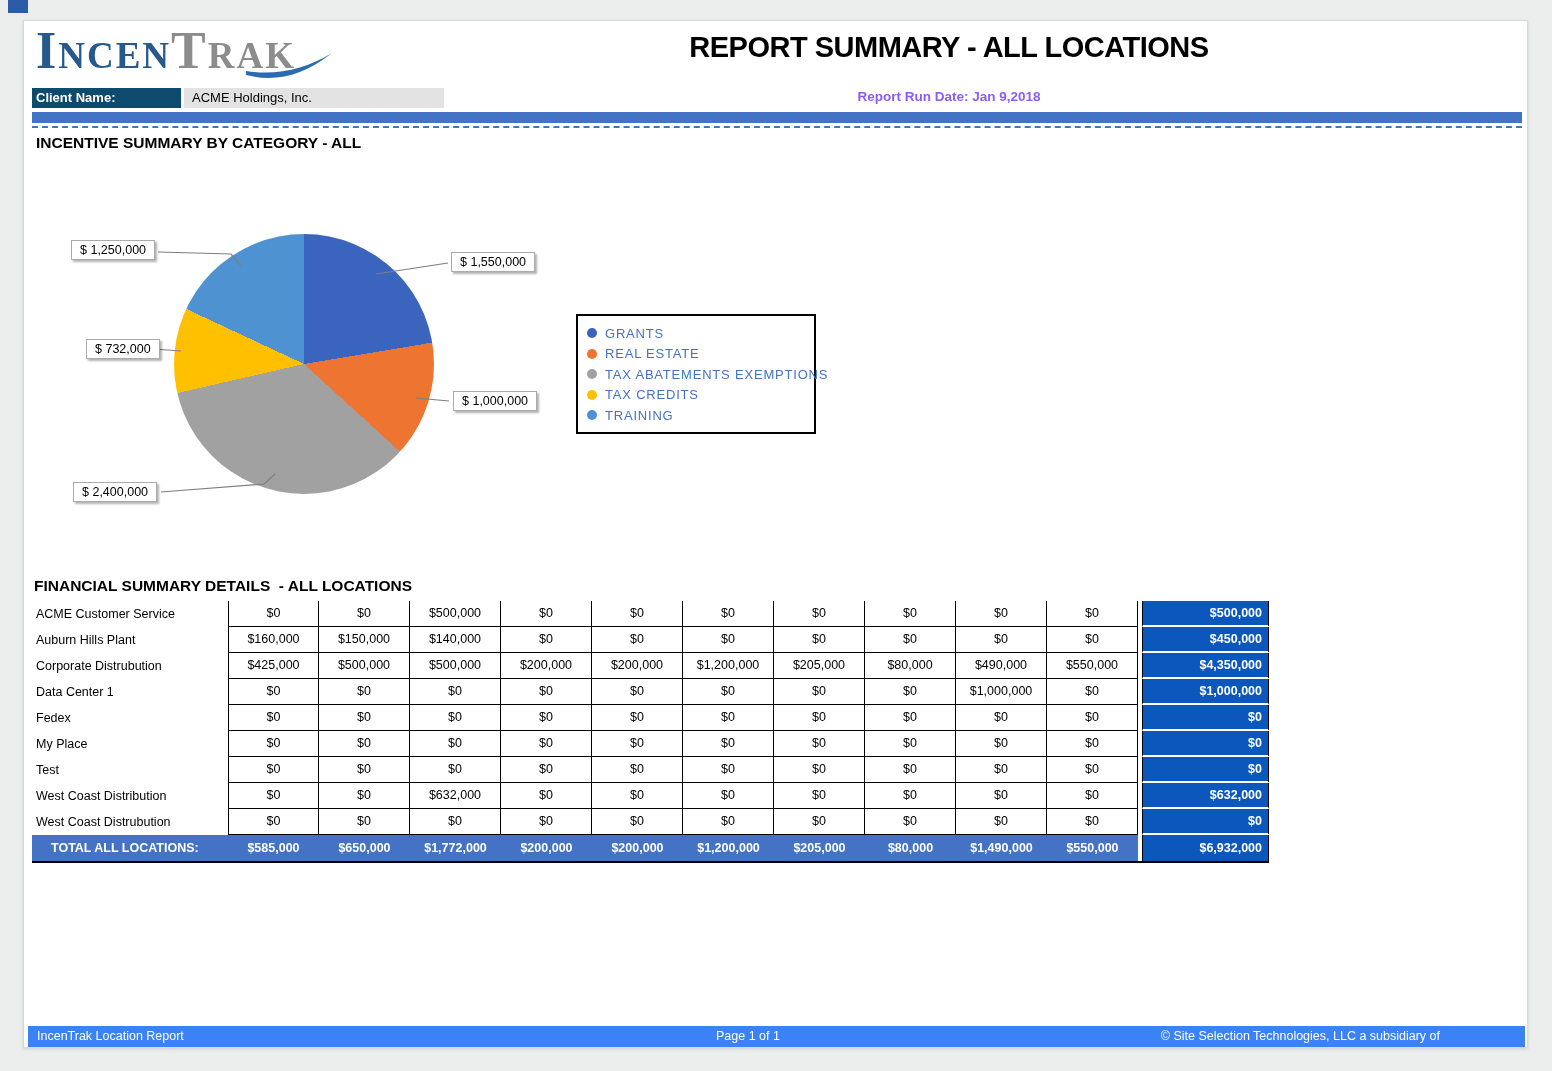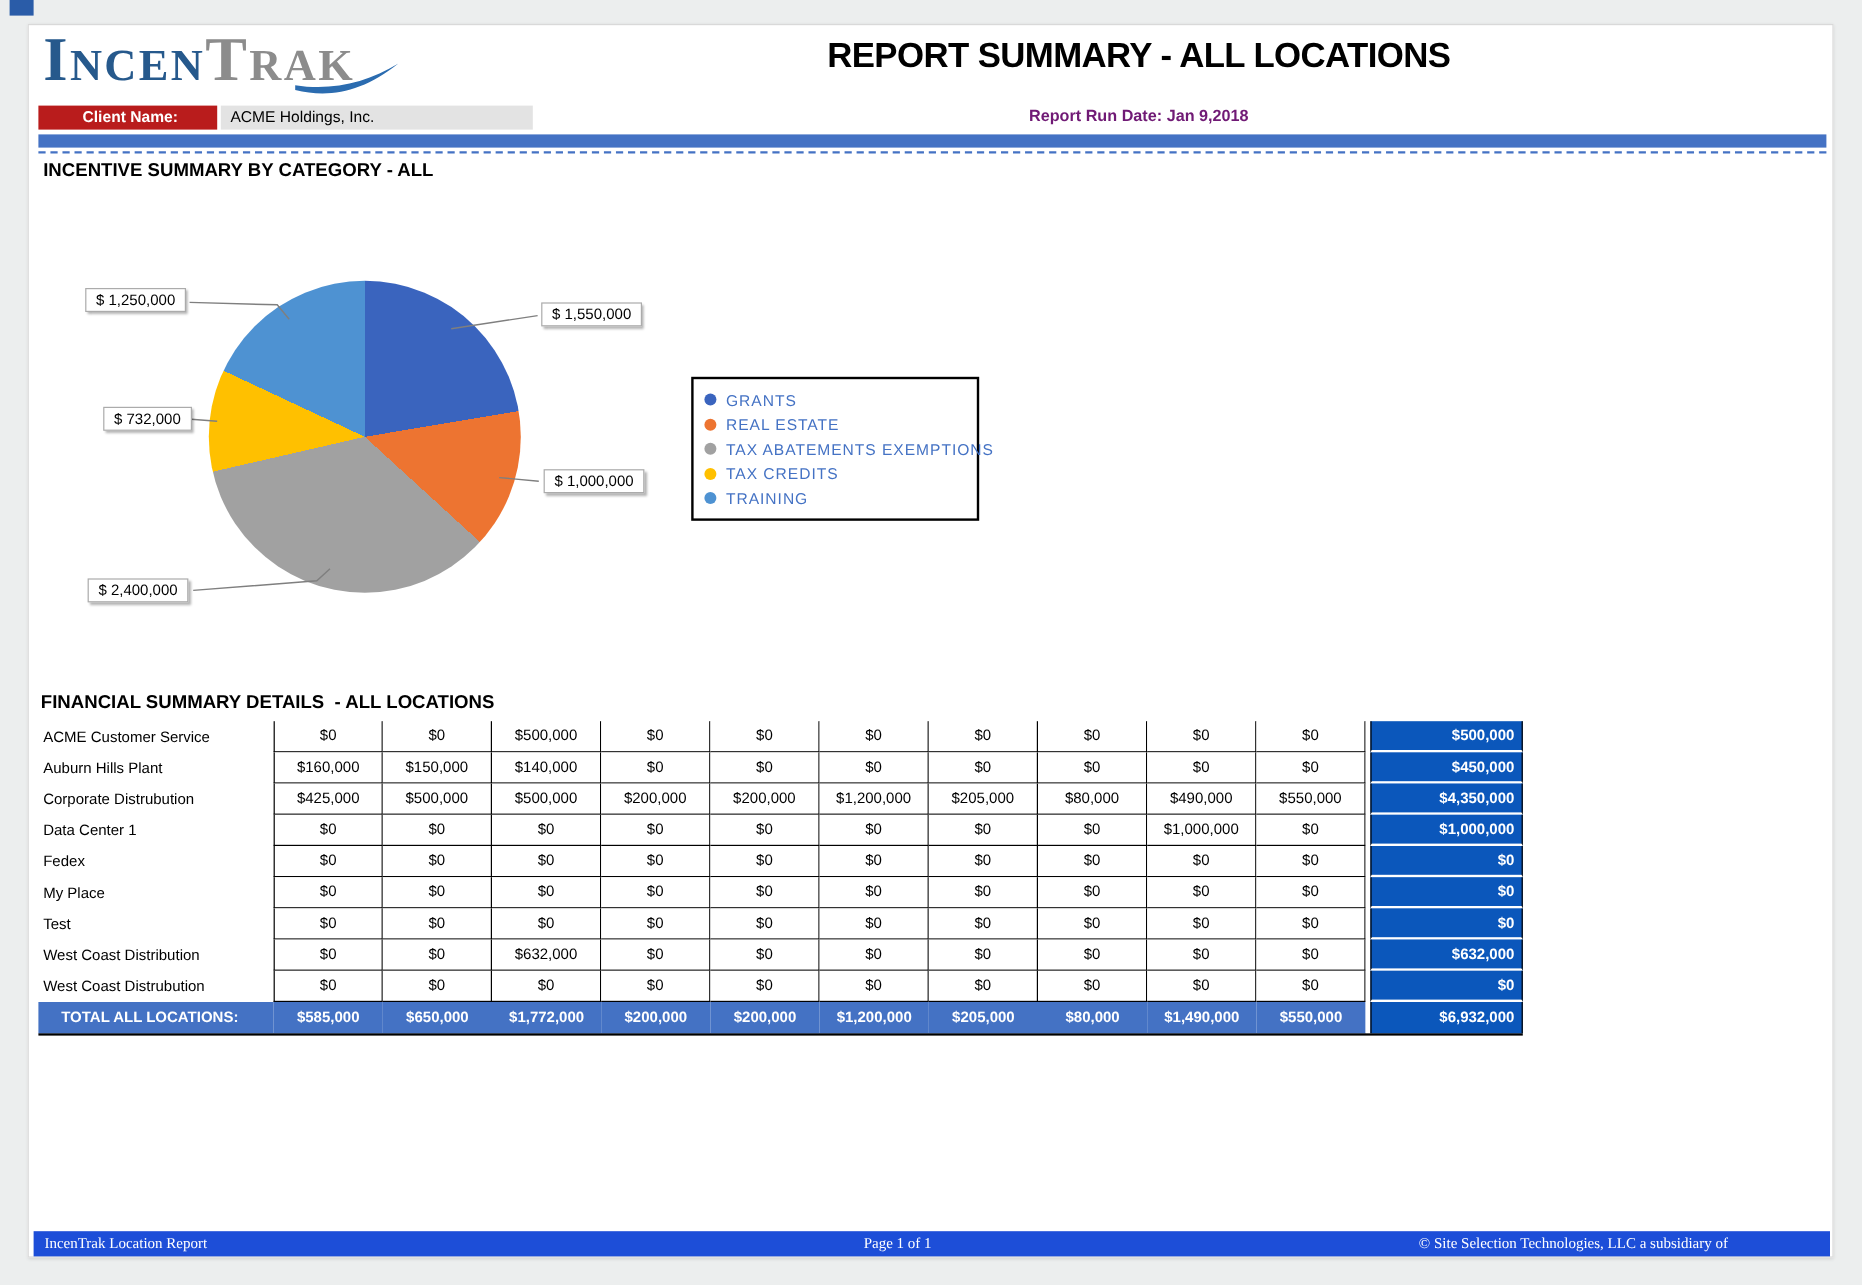--- a/index.html
+++ b/index.html
@@ -9,22 +9,22 @@
   .page { position:absolute; left:23px; top:20px; width:1505px; height:1028px; background:#ffffff; border:1px solid #d9d9d9; box-shadow:0 1px 3px rgba(0,0,0,.12); }
 
   
   .logo { position:absolute; left:12px; top:0px; font-family:"Liberation Serif",serif; white-space:nowrap; letter-spacing:2px; }
   .logo .big-b { font-size:52px; color:#26598c; font-weight:bold; }
   .logo .small-b { font-size:37px; color:#26598c; font-weight:bold; }
   .logo .big-g { font-size:52px; color:#8c8c8c; font-weight:bold; }
   .logo .small-g { font-size:37px; color:#8c8c8c; font-weight:bold;margin-top:24px; }
   .logo-swoosh { position:absolute; left:208px; top:30px; }
   .page-title { position:absolute; left:550px; top:10px; width:750px; text-align:center; font-size:29px; font-weight:bold; color:#000; letter-spacing:-0.5px; }
-  .run-date { position:absolute; left:560px; top:68px; width:730px; text-align:center; font-size:13.5px; font-weight:bold; color:#701a75; }
-  .client-label { position:absolute; left:8px; top:67px; width:149px; height:20px; background:#b91c1c; color:#fff; font-size:13px; font-weight:bold; line-height:20px; padding-left:4px;text-align:center; }
+  .run-date { position:absolute; left:560px; top:68px; width:730px; text-align:center; font-size:13.5px; font-weight:bold; color:#8b5cf6; }
+  .client-label { position:absolute; left:8px; top:67px; width:149px; height:20px; background:#0c4a6e; color:#fff; font-size:13px; font-weight:bold; line-height:20px; padding-left:4px; }
   .client-value { position:absolute; left:160px; top:67px; width:260px; height:20px; background:#e3e3e3; color:#000; font-size:13px; line-height:20px; padding-left:8px; }
   .banner { position:absolute; left:8px; top:91px; width:1490px; height:11px; background:#4472c4; }
   .dashed-sep { position:absolute; left:8px; top:105px; width:1490px; border-top:2px dashed #4472c4; }
   .section-heading { font-size:15.5px; font-weight:bold; color:#000; white-space:pre; }
   .h-incentive { position:absolute; left:12px; top:113px; }
   .h-financial { position:absolute; left:10px; top:556px; }
 
   
   .pie { position:absolute; left:150px; top:213px; width:260px; height:260px; border-radius:50%; }
   .callout { position:absolute; background:#fff; border:1px solid #ababab; box-shadow:2px 2px 2px rgba(0,0,0,.3); font-size:12.5px; color:#000; padding:2px 8px; white-space:nowrap; }
@@ -54,21 +54,21 @@
   .loc-cell { width:196px; height:26px; background:#fff; line-height:26px; padding-left:4px; }
   .val-cell { width:91px; height:26px; background:#fff; text-align:center; line-height:25px; border-right:1.5px solid #000; border-bottom:1.5px solid #000; }
   .val-cell.first { border-left:1.5px solid #000; }
   .total-cell { width:127px; height:26px; background:#0b57bb; color:#fff; font-weight:bold; text-align:right; line-height:24px; padding-right:6px; border-left:1.5px solid #000; border-right:1.5px solid #000; border-bottom:2px solid #fff; }
   .total-row { border-bottom:2.5px solid #000; }
   .total-row .tlabel { width:196px; height:26px; background:#4472c4; color:#fff; font-weight:bold; line-height:26px; padding-left:19px; }
   .total-row .tval { width:91px; height:26px; background:#4472c4; color:#fff; font-weight:bold; text-align:center; line-height:26px; }
   .total-row .tgrand { width:127px; height:26px; background:#0b57bb; color:#fff; font-weight:bold; text-align:right; line-height:26px; padding-right:6px; border-left:1.5px solid #000; border-right:1.5px solid #000; }
 
   
-  .footer-bar { position:absolute; left:4px; top:1005px; width:1497px; height:21px; background:#1d4ed8; color:#fff; font-size:12.5px;font-family:Liberation Serif, serif; }
+  .footer-bar { position:absolute; left:4px; top:1005px; width:1497px; height:21px; background:#3b82f6; color:#fff; font-size:12.5px; }
   .footer-left { position:absolute; left:9px; top:3px; }
   .footer-center { position:absolute; left:640px; top:3px; width:160px; text-align:center; }
   .footer-right { position:absolute; right:85px; top:3px; }
 </style>
 </head>
 <body>
 
 <div class="corner-artifact"></div>
 
 <div class="page">

